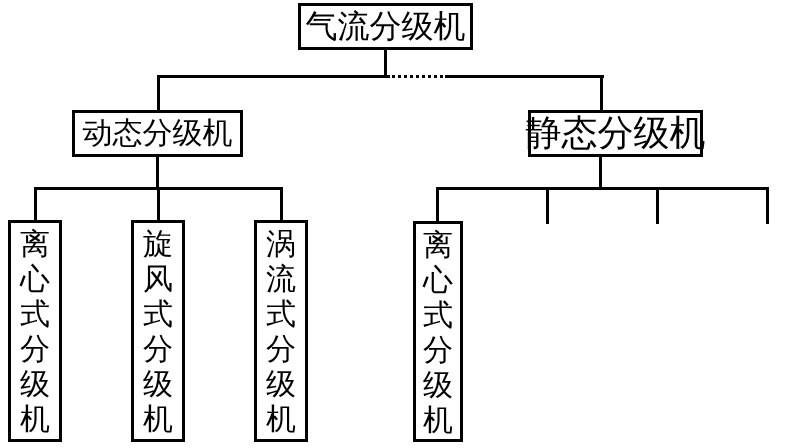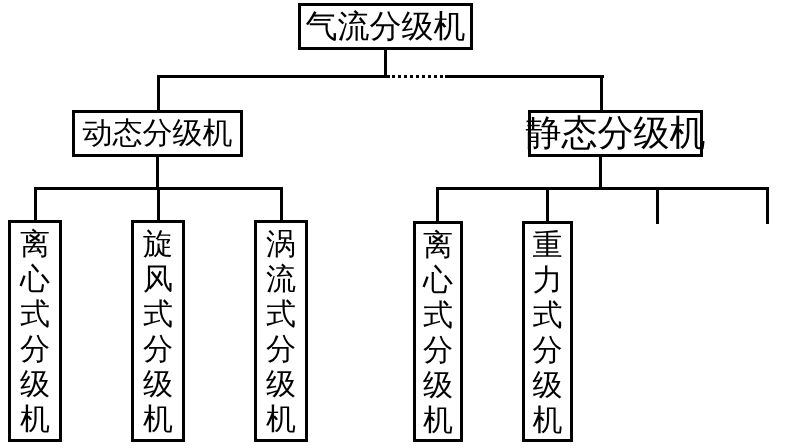--- a/index.html
+++ b/index.html
@@ -101,17 +101,14 @@
   <div class="box leaf lf3">
     <span>涡流式分级机</span>
   </div>
   <div class="box leaf lf2">
     <span>旋风式分级机</span>
   </div>
 
   <div class="box leaf rf1">
     <span>离心式分级机</span>
   </div>
-  <div class="box leaf rf2">
-    <span>重力式分级机</span>
-  </div>
 
 </div>
 
 </body></html>

